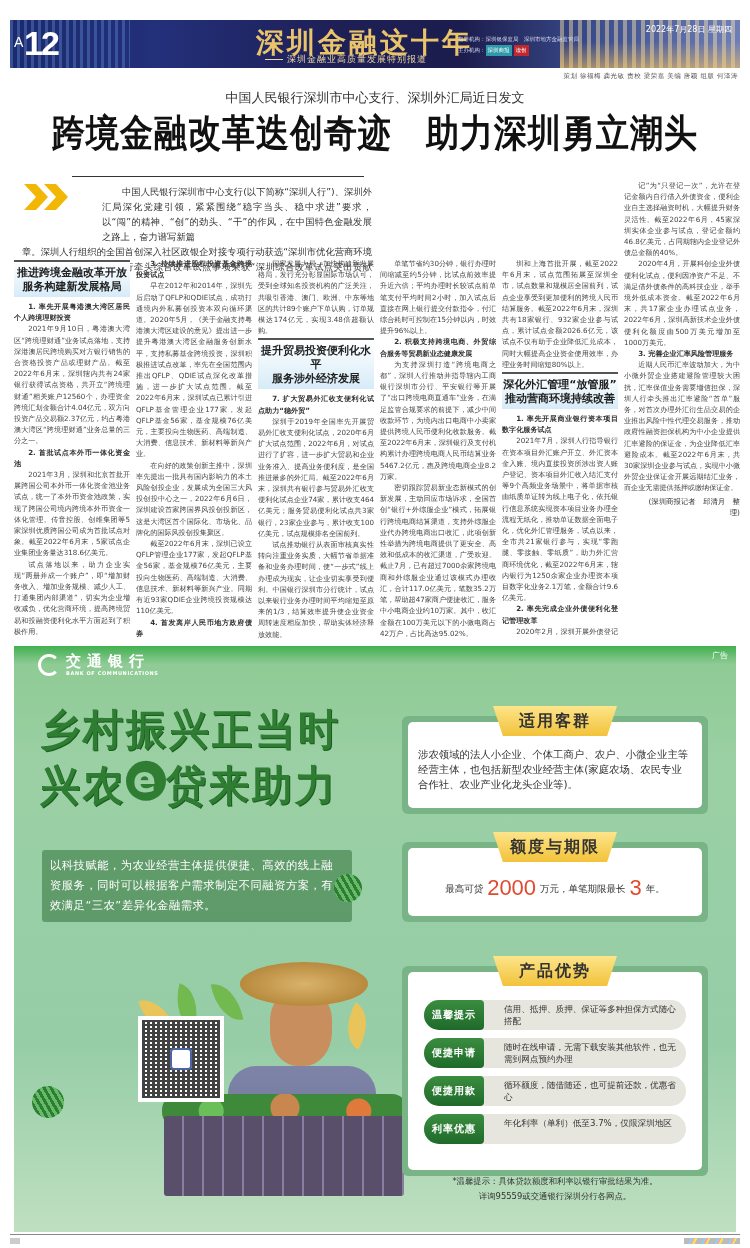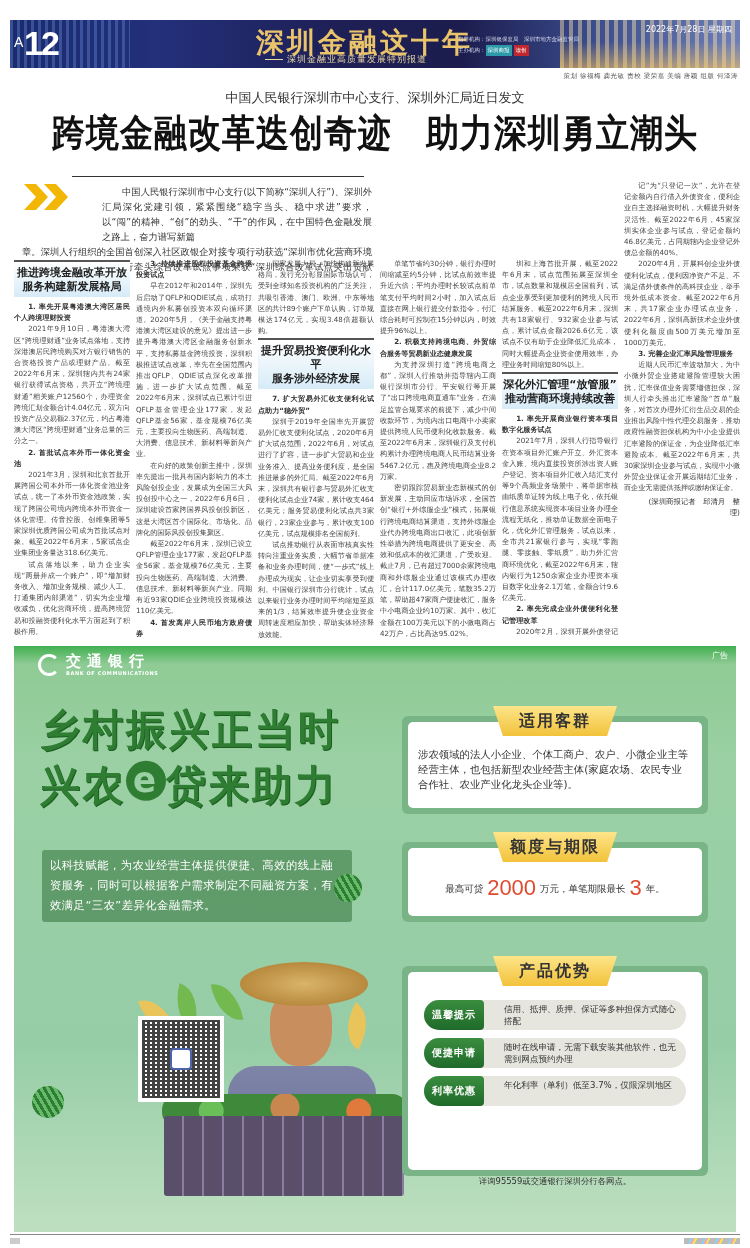--- a/index.html
+++ b/index.html
@@ -261,27 +261,32 @@
       <div class="adv-list">
         <div class="adv-row">
           <span class="adv-tag">温馨提示</span>
           <span class="adv-text">信用、抵押、质押、保证等多种担保方式随心搭配</span>
         </div>
         <div class="adv-row">
           <span class="adv-tag">便捷申请</span>
           <span class="adv-text">随时在线申请，无需下载安装其他软件，也无需到网点预约办理</span>
         </div>
         <div class="adv-row">
+          <span class="adv-tag">便捷用款</span>
+          <span class="adv-text">循环额度，随借随还，也可提前还款，优惠省心</span>
+        </div>
+        <div class="adv-row">
           <span class="adv-tag">利率优惠</span>
           <span class="adv-text">年化利率（单利）低至3.7%，仅限深圳地区</span>
         </div>
       </div>
     </div>
   </div>
 
   <div class="ad-note">
+    <div>*温馨提示：具体贷款额度和利率以银行审批结果为准。</div>
     <div>详询95559或交通银行深圳分行各网点。</div>
   </div>
 </div>
 
 <div class="bottom-rule"></div>
 <div class="footer-left"></div>
 <div class="footer-strip"></div>
 
 </body></html>

